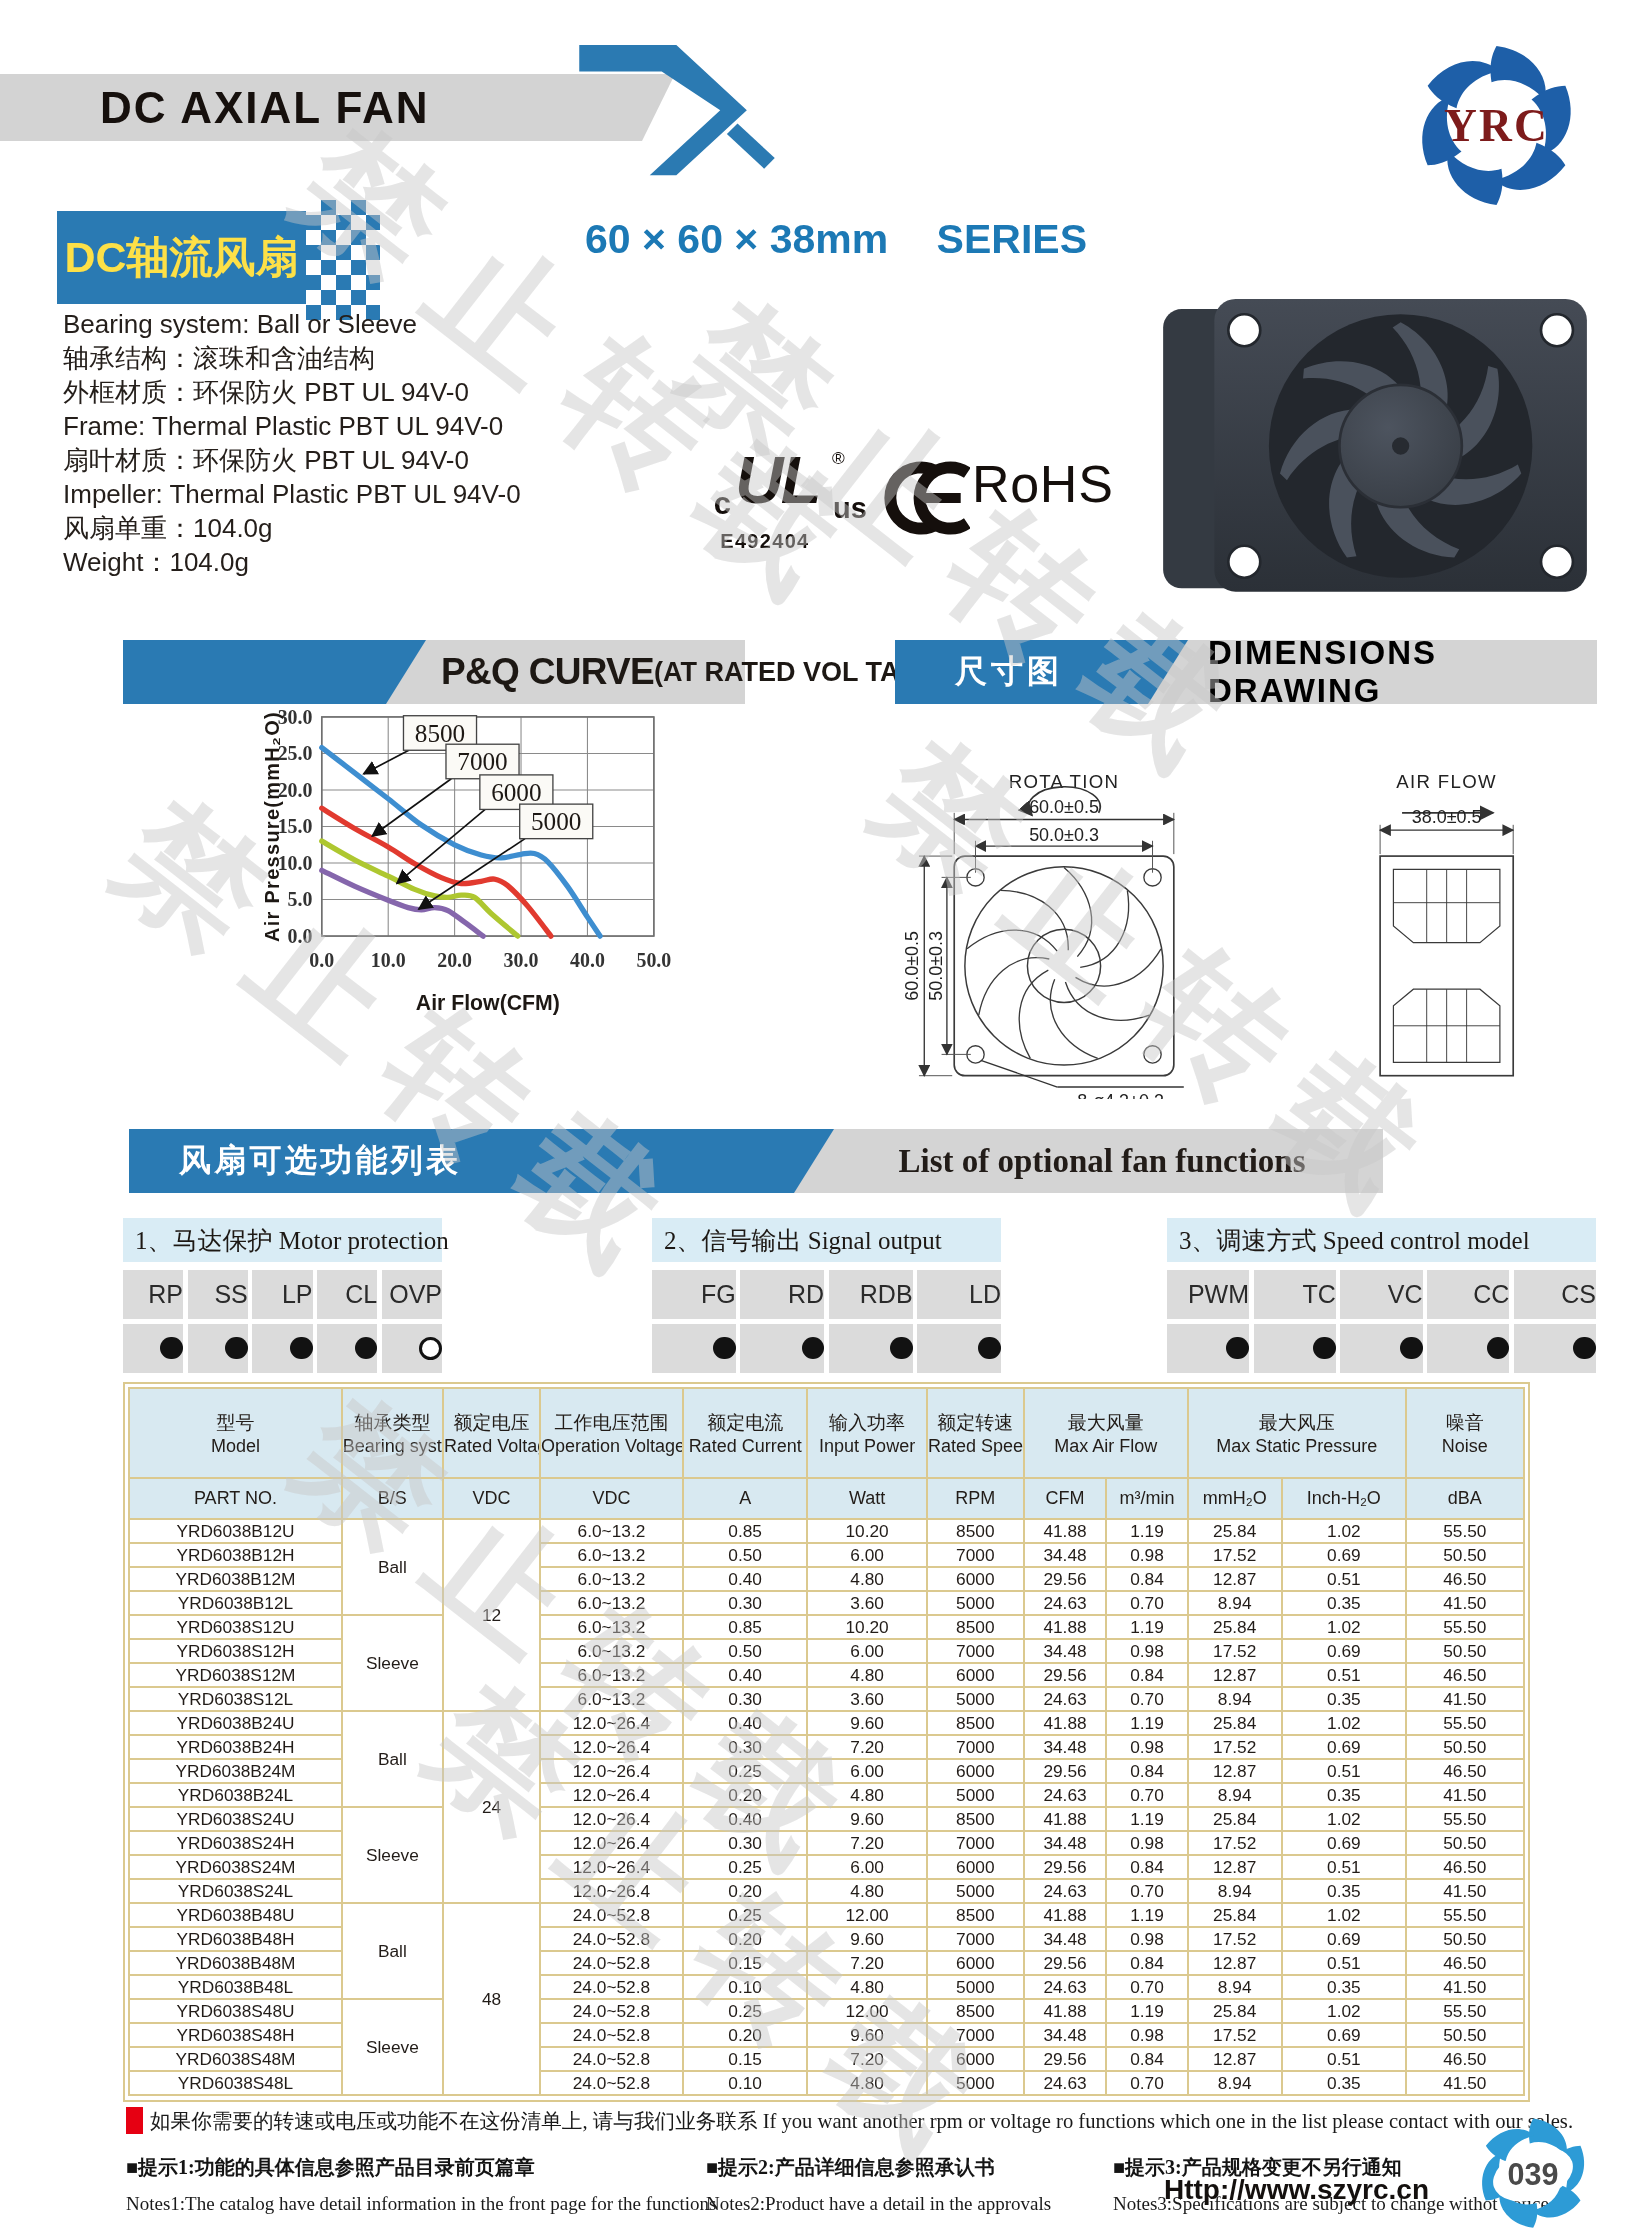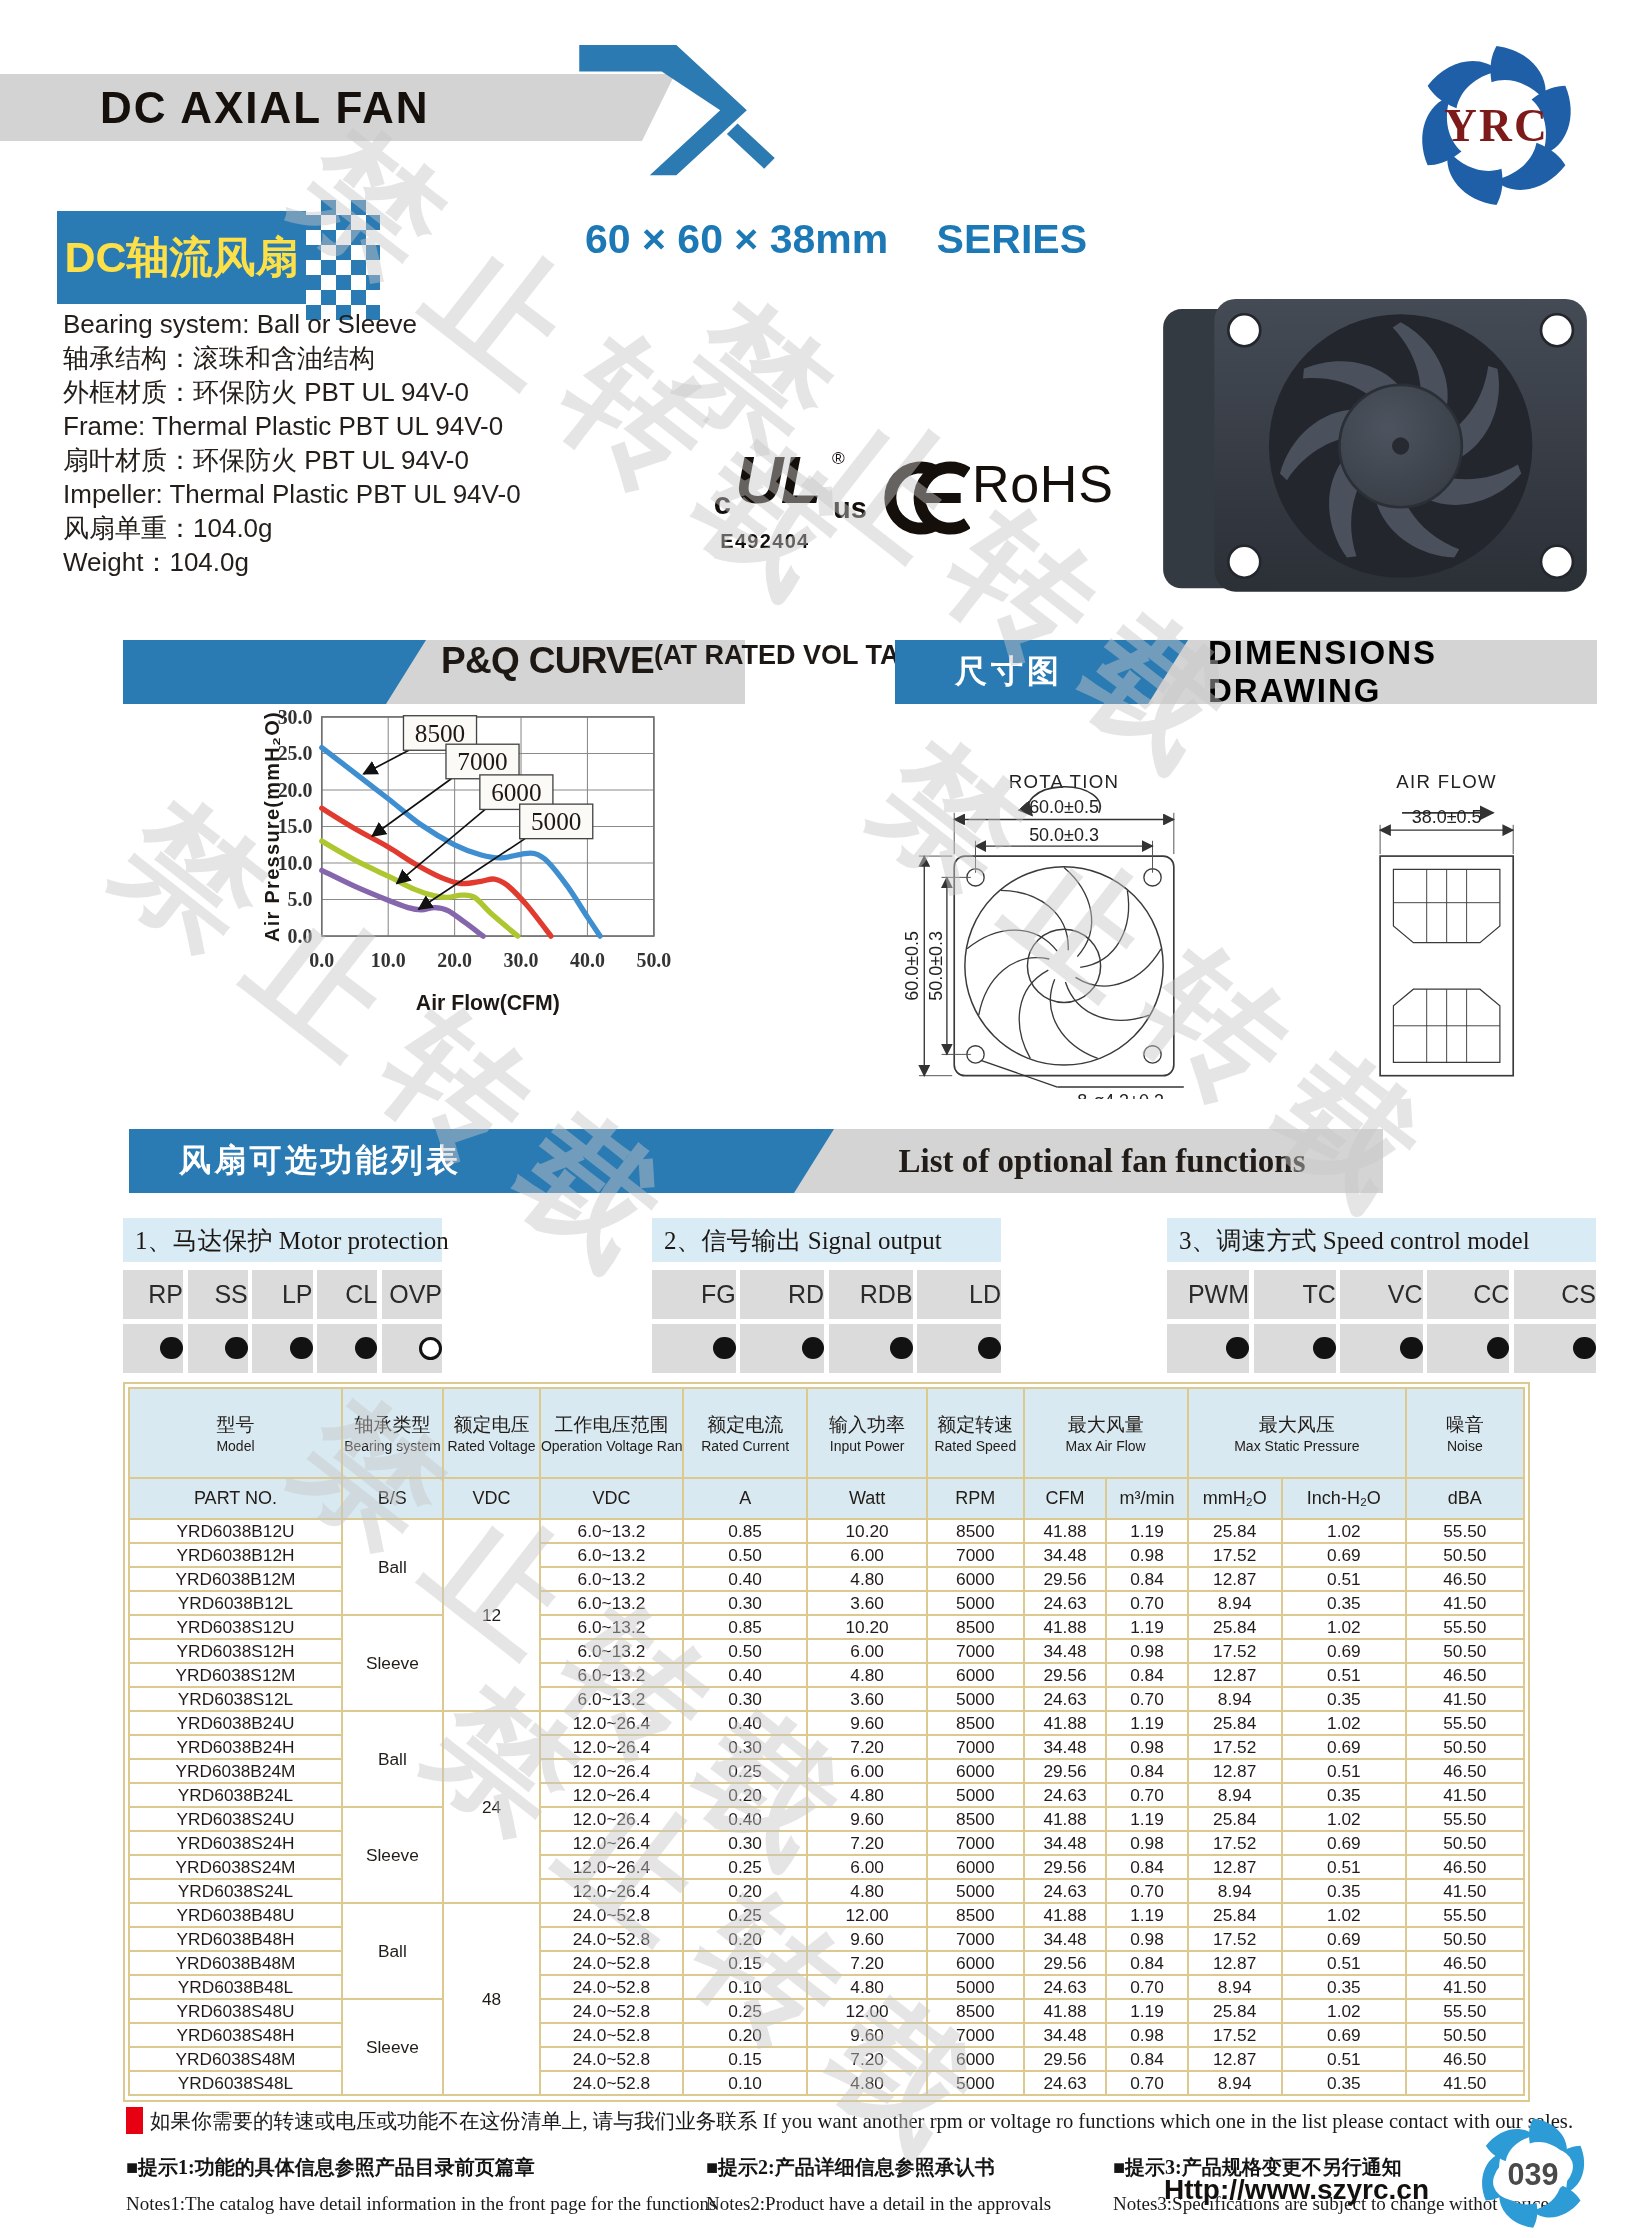--- a/index.html
+++ b/index.html
@@ -37,21 +37,21 @@
   .ul-us{position:absolute;left:118px;top:43px;font-size:29px;font-weight:700;}
   .ul-num{position:absolute;left:5.3px;top:81px;font-size:20px;font-weight:700;letter-spacing:1.3px;}
   .ce-mark{position:absolute;left:877px;top:458px;width:93px;height:80px;z-index:1;}
   .rohs{position:absolute;left:972px;top:454px;font-size:52px;font-weight:400;z-index:1;color:#150f0c;letter-spacing:0.7px;}
   .fan-photo{position:absolute;left:1151px;top:289px;width:466px;height:316px;z-index:1;}
   
   .bar{position:absolute;height:64px;top:640px;background:#d4d4d4;z-index:1;}
   .bar-blue{position:absolute;left:0;top:0;height:100%;background:#2a7ab3;}
   .pq-bar{left:123px;width:622px;}
   .pq-bar .bar-blue{width:303px;clip-path:polygon(0 0,100% 0,calc(100% - 40px) 100%,0 100%);}
-  .pq-text{position:absolute;left:318px;top:0;height:100%;display:flex;align-items:flex-start;
+  .pq-text{position:absolute;left:318px;top:0;height:100%;display:flex;align-items:center;
            font-weight:700;color:#1d1814;white-space:nowrap;}
   .pq-text .main{font-size:37px;letter-spacing:-0.7px;}
   .pq-text .sub{font-size:27px;}
   .dim-bar{left:895px;width:702px;}
   .dim-bar .bar-blue{width:293px;clip-path:polygon(0 0,100% 0,calc(100% - 40px) 100%,0 100%);}
   .dim-bar .cn{position:absolute;left:60px;top:0;height:100%;display:flex;align-items:center;
                color:#fff;font-size:32px;font-weight:700;letter-spacing:4px;z-index:1;}
   .dim-bar .en{position:absolute;left:313px;right:20px;top:0;height:100%;display:flex;align-items:center;
                justify-content:center;font-size:33px;font-weight:700;letter-spacing:2px;color:#000000;}
   .fn-bar{left:129px;top:1129px;width:1254px;}
@@ -77,21 +77,21 @@
   
   .spec-table-wrap{position:absolute;left:123px;top:1382px;width:1407px;border:2.7px solid #dbc98f;
                    background:#fff;padding:3.3px;box-sizing:border-box;z-index:1;}
   .spec-table{width:100%;border-collapse:collapse;table-layout:fixed;}
   .spec-table th,.spec-table td{border:2px solid #dbc98f;text-align:center;vertical-align:middle;padding:0;
                                 overflow:hidden;white-space:nowrap;}
   .spec-table thead th{background:#d8e9f1;font-weight:400;}
   .spec-table .r1{height:90px;}
   .spec-table .r2 th{height:39px;font-size:18px;}
   .th-cn{font-size:19px;}
-  .th-en{font-size:14px;}
+  .th-en{font-size:18px;}
   .spec-table tbody td{height:22px;font-size:17.3px;color:#221c18;background:#fff;}
   
   .contact-line{position:absolute;left:126px;top:2107px;display:flex;align-items:flex-start;z-index:1;
                 font-family:"Liberation Serif",serif;font-size:20.6px;color:#1a1a1a;white-space:nowrap;}
   .red-sq{width:17.3px;height:27px;background:#e60012;margin-right:6.7px;flex:0 0 auto;}
   .notes-row{position:absolute;left:126px;top:2154px;width:1470px;z-index:1;}
   .note{position:absolute;top:0;font-family:"Liberation Serif",serif;}
   .note-cn{font-size:20px;font-weight:700;color:#141414;white-space:nowrap;}
   .note-en{font-size:19px;margin-top:12px;color:#1a1a1a;white-space:nowrap;}
   .site-url{position:absolute;left:1164px;top:2174px;font-size:28px;font-weight:700;z-index:1;color:#14100e;}

